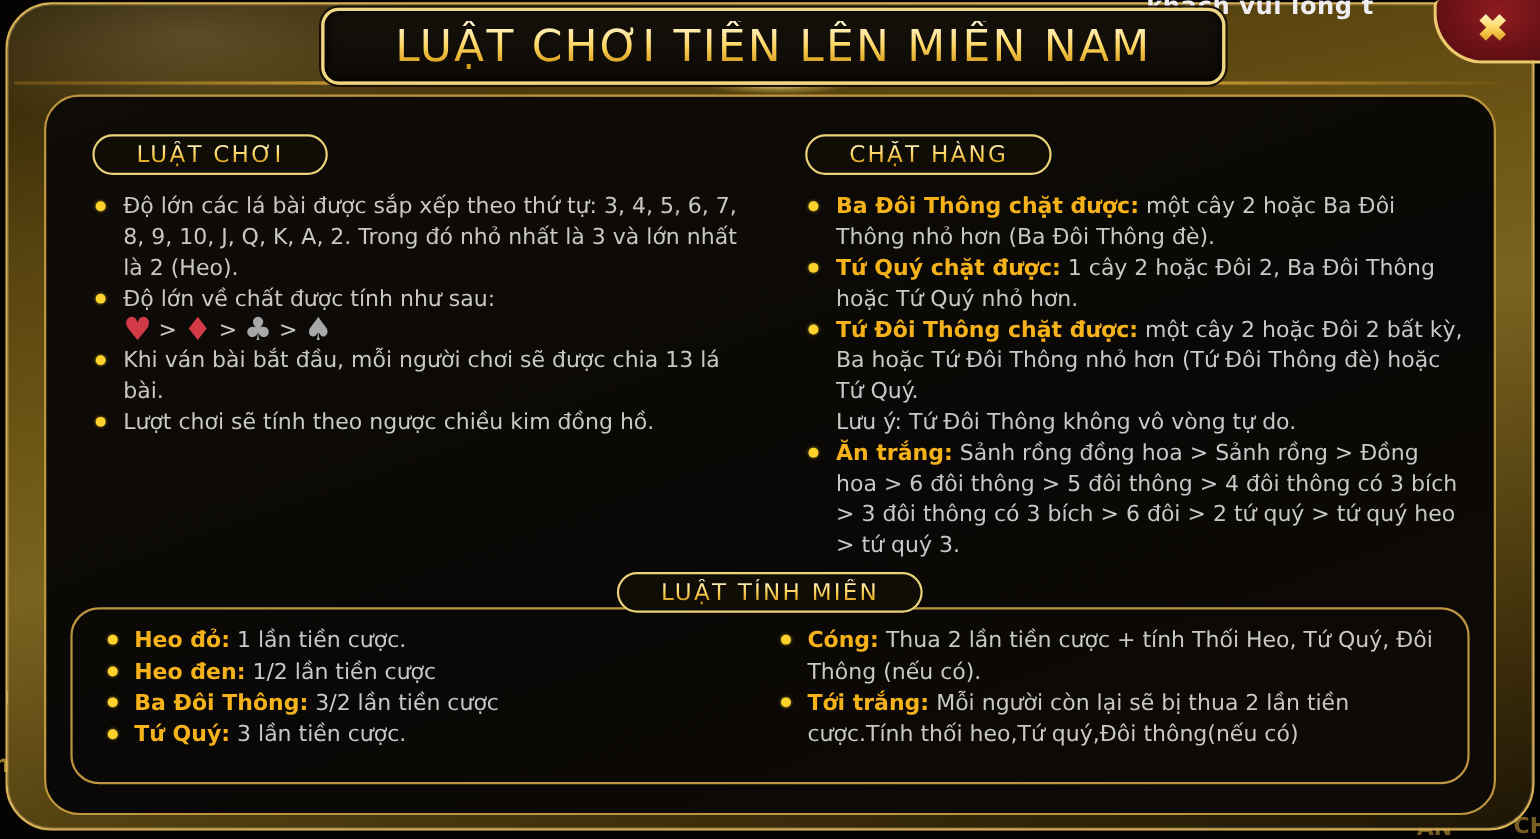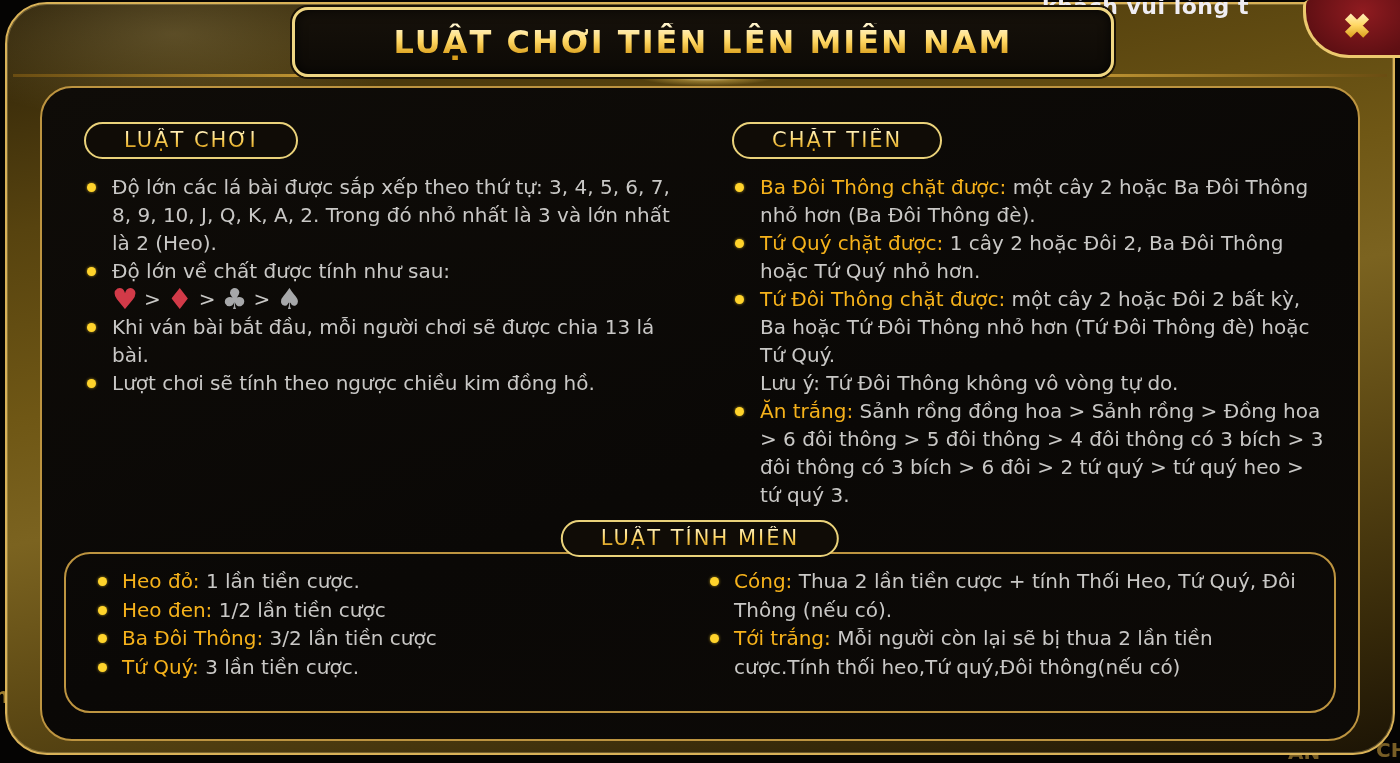--- a/index.html
+++ b/index.html
@@ -25,21 +25,21 @@
     background:linear-gradient(90deg,#6a4d12,#d8a93c 28%,#f6d581 49%,#d8a93c 72%,#6a4d12);}
   .frame-flare{position:absolute;left:630px;top:62px;width:140px;height:20px;z-index:2;
     background:radial-gradient(closest-side,rgba(255,246,205,.95),rgba(255,214,100,.35) 55%,transparent);}
 
   
   .title-band{position:absolute;left:292px;top:7px;width:816px;height:64px;z-index:4;
     background:linear-gradient(180deg,#16110a,#0d0a06);
     border:3px solid #efd683;border-radius:16px;
     display:flex;align-items:center;justify-content:center;
     box-shadow:0 0 0 2px #1a1206, inset 0 0 12px rgba(0,0,0,.8);}
-  .title-text{font-size:32px;font-weight:bold;letter-spacing:2px;white-space:nowrap;}
+  .title-text{font-size:40px;font-weight:normal;letter-spacing:2px;white-space:nowrap;}
 
   .gtext{background-image:linear-gradient(180deg,#fff3c9 8%,#ffd763 48%,#d99e1b 85%);
     -webkit-background-clip:text;background-clip:text;color:#f2c14a;-webkit-text-fill-color:transparent;}
 
   
   .close-btn{position:absolute;right:0;top:0;width:97px;height:58px;z-index:5;cursor:pointer;
     background:radial-gradient(ellipse at 60% 20%,#8f1b20,#5e0f13 75%);
     border:0;border-left:3px solid #ecc96e;border-bottom:3px solid #ecc96e;
     border-radius:6px 0 0 46px;
     display:flex;align-items:center;justify-content:center;}
@@ -53,21 +53,21 @@
   .cols{display:grid;grid-template-columns:648px 1fr;padding:34px 28px 0 42px;}
 
   .pill{display:inline-block;padding:4px 38px 5px;border:2px solid #ead27a;border-radius:999px;
     background:#100c06;font-size:21px;font-weight:normal;letter-spacing:2px;white-space:nowrap;}
 
   ul.rules{list-style:none;margin:14px 0 0 0;padding:0;max-width:604px;
     color:#c9c8c6;font-size:20px;line-height:28px;}
   ul.rules li{position:relative;padding-left:28px;margin:0;}
   ul.rules li.dot::before{content:"";position:absolute;left:3px;top:10px;width:9px;height:9px;
     border-radius:50%;background:#ffd32b;box-shadow:0 0 3px rgba(255,211,43,.7);}
-  .lead{color:#f6b21b;font-weight:normal;}
+  .lead{color:#f6b21b;font-weight:bold;}
 
   .suit-line{font-size:20px;color:#c9c8c6;}
   .suit{font-size:29px;vertical-align:-3px;margin-right:6px;}
   .suit.red{color:#d23a48;}
   .suit.gray{color:#a7a8aa;}
   .suit-sep{margin-right:6px;color:#c9c8c6;}
 
   
   .money-box{position:absolute;left:22px;right:22px;top:464px;bottom:26px;
     border:2px solid #bd9440;border-radius:26px;}
@@ -124,21 +124,21 @@
             <span>Khi ván bài bắt đầu, mỗi người chơi sẽ được chia 13 lá bài.</span>
           </li>
           <li class="dot">
             <span>Lượt chơi sẽ tính theo ngược chiều kim đồng hồ.</span>
           </li>
         </ul>
       </div>
 
       <div>
         <span class="pill">
-          <span class="gtext">CHẶT TIỀN</span>
+          <span class="gtext">CHẶT HÀNG</span>
         </span>
         <ul class="rules">
           <li class="dot">
             <span class="lead">Ba Đôi Thông chặt được:</span>
             <span>một cây 2 hoặc Ba Đôi Thông nhỏ hơn (Ba Đôi Thông đè).</span>
           </li>
           <li class="dot">
             <span class="lead">Tứ Quý chặt được:</span>
             <span>1 cây 2 hoặc Đôi 2, Ba Đôi Thông hoặc Tứ Quý nhỏ hơn.</span>
           </li>

